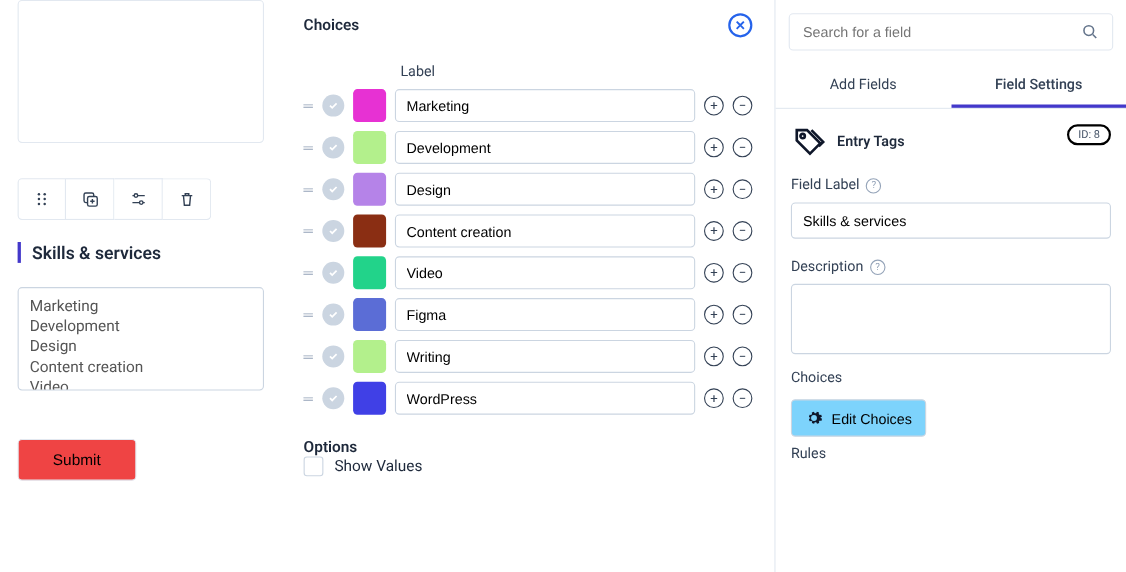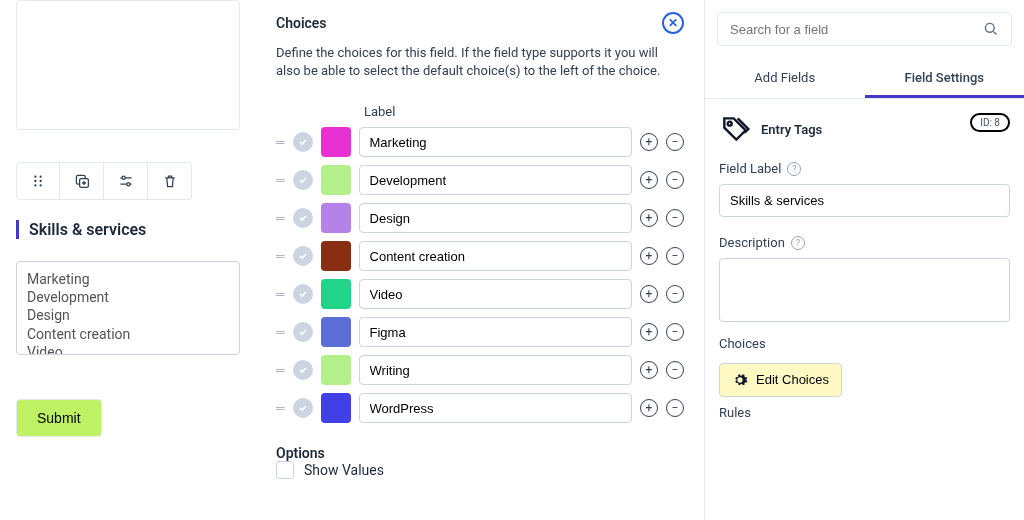--- a/index.html
+++ b/index.html
@@ -9,21 +9,21 @@
 .panel-mid { width: 448px; border-left: none; padding: 0 20px; display: flex; flex-direction: column; position: relative; overflow: hidden; }
 .panel-right { width: 320px; border-left: 1px solid #e2e8f0; display: flex; flex-direction: column; }
 .preview-box { border: 1px solid #e2e8f0; border-radius: 4px; height: 130px; margin-top: 0; }
 .toolbar { display: flex; margin-top: 32px; }
 .toolbar-btn { width: 44px; height: 38px; border: 1px solid #e2e8f0; background: #fff; display: flex; align-items: center; justify-content: center; cursor: pointer; }
 .toolbar-btn:first-child { border-radius: 4px 0 0 4px; }
 .toolbar-btn:last-child { border-radius: 0 4px 4px 0; }
 .toolbar-btn + .toolbar-btn { border-left: none; }
 .field-title { font-size: 16px; font-weight: 600; color: #1e293b; margin-top: 20px; border-left: 3px solid #4338ca; padding-left: 10px; }
 .preview-textarea { border: 1px solid #cbd5e1; border-radius: 4px; margin-top: 22px; padding: 8px 10px; height: 94px; overflow: hidden; font-size: 14px; color: #555; line-height: 1.3; }
-.submit-btn { margin-top: 44px; align-self: flex-start; padding: 10px 20px; border: 1px solid #e2e8f0; background: #bef264; border-radius: 4px; font-size: 14px; cursor: pointer; }
+.submit-btn { margin-top: 44px; align-self: flex-start; padding: 10px 31px; border: 1px solid #e2e8f0; background: #ef4444; border-radius: 4px; font-size: 14px; cursor: pointer; }
 .mid-header { display: flex; align-items: center; justify-content: space-between; padding-top: 12px; }
 .mid-title { font-size: 14px; font-weight: 600; }
 .close-btn { width: 22px; height: 22px; border: 2px solid #2563eb; border-radius: 50%; color: #2563eb; display: flex; align-items: center; justify-content: center; font-size: 12px; cursor: pointer; background: #fff; font-weight: 700; }
 .mid-desc { font-size: 13px; color: #334155; margin-top: 10px; line-height: 1.4; }
 .label-header { font-size: 13px; color: #334155; margin: 24px 0 8px 88px; }
 .choice-row { display: flex; align-items: center; gap: 8px; margin-bottom: 8px; }
 .drag-handle { color: #94a3b8; font-size: 12px; cursor: grab; }
 .radio-circle { width: 20px; height: 20px; border-radius: 50%; background: #cbd5e1; display: flex; align-items: center; justify-content: center; cursor: pointer; }
 .radio-circle svg { width: 10px; height: 10px; }
 .color-swatch { width: 30px; height: 30px; border-radius: 4px; flex-shrink: 0; }
@@ -40,21 +40,21 @@
 .meta-block { display: flex; gap: 10px; padding: 14px 14px 8px; align-items: center; }
 .meta-text { flex: 1; }
 .meta-title { font-weight: 600; font-size: 13px; }
 .meta-desc { font-size: 12px; color: #475569; margin-top: 4px; line-height: 1.35; }
 .id-badge { border: 2px solid #000000; border-radius: 10px; font-size: 10px; padding: 2px 8px; color: #475569; align-self: flex-start; }
 .section-label { font-size: 13px; color: #334155; padding: 8px 14px 4px; display: flex; align-items: center; gap: 6px; }
 .help-q { width: 14px; height: 14px; border: 1px solid #94a3b8; border-radius: 50%; display: inline-flex; align-items: center; justify-content: center; font-size: 9px; color: #94a3b8; }
 .right-input { margin: 4px 14px 10px; border: 1px solid #cbd5e1; border-radius: 4px; padding: 8px 10px; font-size: 13px; }
 .right-textarea { margin: 4px 14px 10px; border: 1px solid #cbd5e1; border-radius: 4px; height: 64px; resize: none; }
 .choices-label { font-size: 13px; color: #334155; padding: 4px 14px; }
-.edit-choices-btn { margin: 8px 14px 4px; border: 1px solid #cbd5e1; border-radius: 4px; padding: 8px 12px; display: inline-flex; gap: 8px; font-size: 13px; cursor: pointer; background: #fef9c3; align-self: flex-start; }
+.edit-choices-btn { margin: 8px 14px 4px; border: 1px solid #cbd5e1; border-radius: 4px; padding: 8px 12px; display: inline-flex; align-items: center; gap: 8px; font-size: 13px; cursor: pointer; background: #7dd3fc; align-self: flex-start; }
 .rules-label { font-size: 13px; color: #334155; padding: 4px 14px; }
 .icon { display: inline-block; }
 </style>
 </head>
 <body>
 
 <div class="app">
 
   <div class="panel-left">
     <div class="preview-box"></div>
@@ -100,21 +100,20 @@
     <button class="submit-btn">Submit</button>
   </div>
 
   <div class="panel-mid">
     <div class="mid-header">
       <div class="mid-title">Choices</div>
       <div class="close-btn">
         <span>✕</span>
       </div>
     </div>
-    <div class="mid-desc">Define the choices for this field. If the field type supports it you will also be able to select the default choice(s) to the left of the choice.</div>
     <div class="label-header">Label</div>
     <div id="choices-container">
         <div class="choice-row">
           <span class="drag-handle">═</span>
           <span class="radio-circle">
             <svg viewBox="0 0 10 10">
               <path d="M2 5l2 2 4-4" stroke="#fff" stroke-width="1.6" fill="none"></path>
             </svg>
           </span>
           <span class="color-swatch" style="background:#e731d3"></span>

